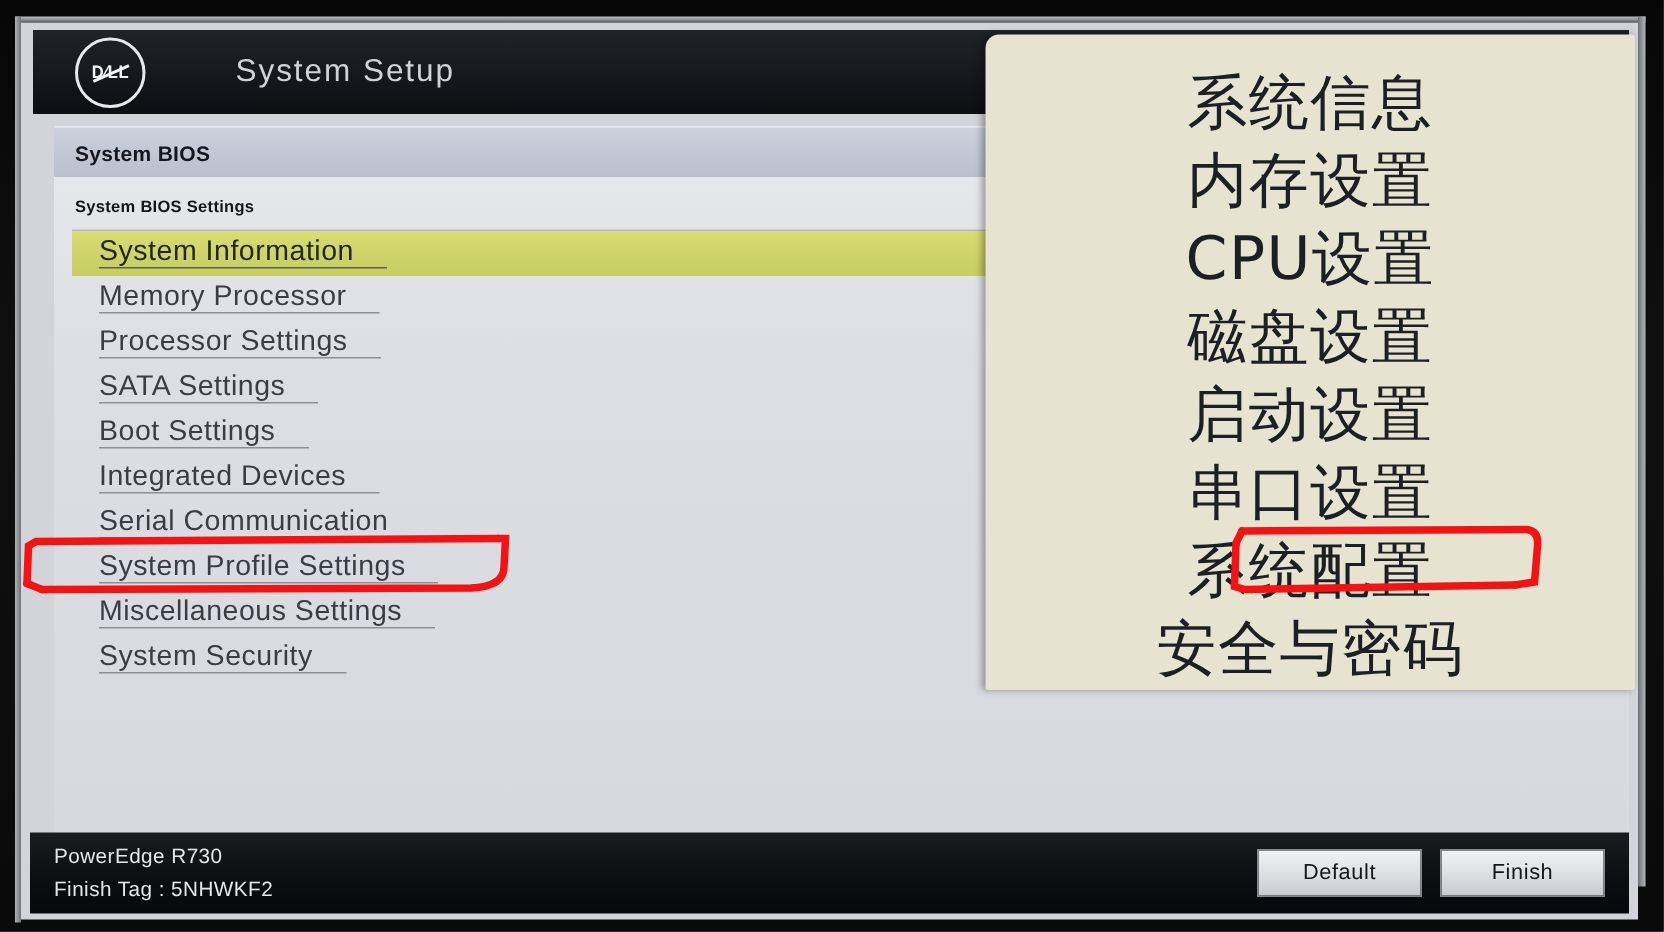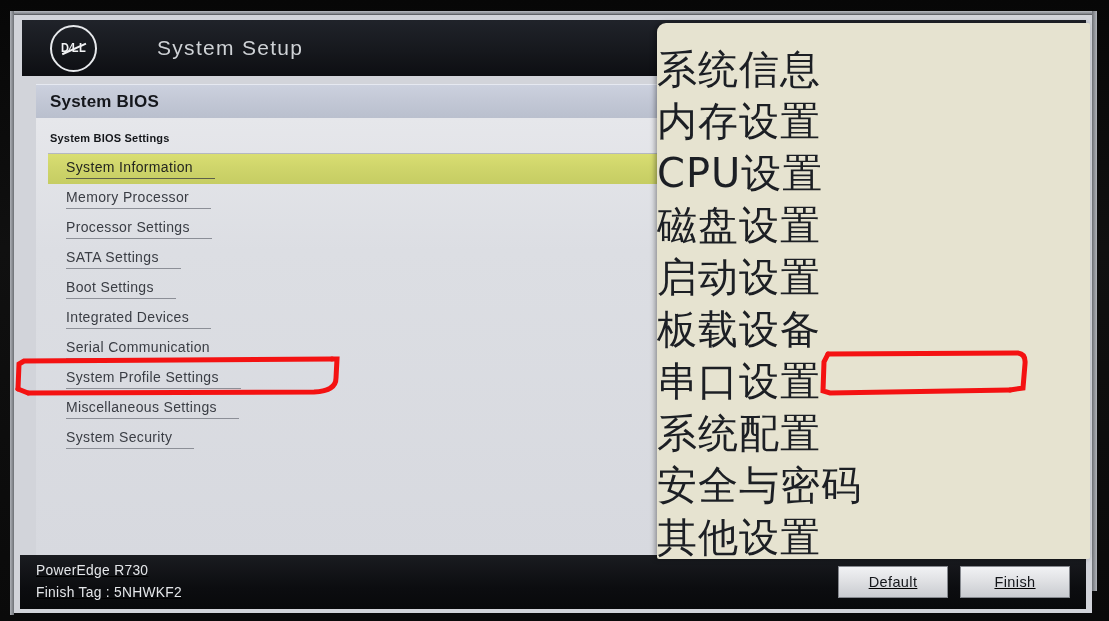--- a/index.html
+++ b/index.html
@@ -74,21 +74,21 @@
 
   
   #page-header {
     position: absolute; left: 22px; right: 6px; top: 69px; height: 34px;
     background: linear-gradient(180deg,#ccd1de 0%, #c3c8d6 45%, #b9bfcd 100%);
     border-top: 1px solid #e6e9f1;
     display: flex; align-items: center;
   }
   #page-header .title {
     margin-left: 14px;
-    font-size: 17px; font-weight: bold; color: #15171c;
+    font-size: 14px; font-weight: bold; color: #15171c;
     letter-spacing: 0.2px;
   }
 
   
   #content-card {
     position: absolute; left: 22px; right: 6px; top: 103px; bottom: 52px;
     background: linear-gradient(180deg,#e6e7eb 0%, #dcdee3 30%, #d7d9df 100%);
   }
   #section-title {
     margin: 14px 0 0 14px;
@@ -108,21 +108,21 @@
     display: flex; align-items: center;
     padding-left: 30px;
     position: relative;
   }
   .menu-item.selected {
     background: linear-gradient(180deg,#d9de72 0%, #ced46a 50%, #c6cd63 100%);
     margin-left: 12px; margin-right: 12px;
     padding-left: 18px;
   }
   .menu-item .label {
-    font-size: 14px;
+    font-size: 19px;
     color: #3a3d44;
     letter-spacing: 0.35px;
     border-bottom: 1px solid #8c8f97;
     padding: 0 22px 2px 0;
     line-height: 17px;
     text-align: right;
   }
   .menu-item.selected .label {
     color: #24261f;
     border-bottom-color: #5c5f4a;
@@ -147,21 +147,21 @@
   }
   #help-text {
     margin-left: 16px;
     font-size: 13.4px; color: #30333a; letter-spacing: 0.25px;
   }
 
   
   #footer-bar {
     position: absolute; left: 6px; right: 6px; bottom: 4px; height: 54px;
     background: linear-gradient(180deg,#1a1c20 0%, #0c0d10 60%, #08090b 100%);
-    display: flex; align-items: center; justify-content: space-between; text-decoration: underline;
+    display: flex; align-items: center; justify-content: space-between;
   }
   #footer-ids {
     margin-left: 16px;
     color: #e4e6e9;
     font-size: 13.8px; line-height: 22px; letter-spacing: 0.3px;
   }
   #footer-buttons { margin-right: 16px; display: flex; gap: 12px; }
   .footer-btn {
     min-width: 108px; height: 30px;
     background: linear-gradient(180deg,#f1f2f4 0%, #dfe0e3 48%, #c9cbd0 100%);
@@ -169,26 +169,27 @@
     color: #15171b;
     font-size: 14.5px;
     letter-spacing: 0.4px;
     display: flex; align-items: center; justify-content: center;
     cursor: pointer;
   }
 
   
   #translation-panel {
     position: absolute;
-    left: 657px; top: 23px; width: 433px; height: 536px;
+    left: 657px; top: 23px; width: 433px; height: 437px;
     background: #e6e3d0;
     border-radius: 9px 2px 2px 2px;
     box-shadow: -2px 0 5px rgba(0,0,0,.35);
     overflow: hidden;
     display: flex; flex-direction: column;
+    align-items: center;
     padding-top: 20px;
     box-sizing: border-box;
   }
   .cn-item {
     font-family: "DejaVu Sans", "Liberation Sans", sans-serif;
     font-size: 40px;
     color: #1c1f24;
     line-height: 52px;
     letter-spacing: 1px;
     white-space: nowrap;
@@ -282,21 +283,20 @@
     </svg>
 
   </div>
 
   <div id="translation-panel">
       <div class="cn-item">系统信息</div>
       <div class="cn-item">内存设置</div>
       <div class="cn-item">CPU设置</div>
       <div class="cn-item">磁盘设置</div>
       <div class="cn-item">启动设置</div>
-      <div class="cn-item">板载设备</div>
       <div class="cn-item">串口设置</div>
       <div class="cn-item">系统配置</div>
       <div class="cn-item">安全与密码</div>
       <div class="cn-item">其他设置</div>
     </div>
 
   <svg class="red-box" id="red-box-right" viewBox="0 0 220 52">
     <path d="M 8 6 L 198 5 Q 206 6 205 16 L 203 40 L 190 42" fill="none" stroke="#f41212" stroke-width="5" stroke-linecap="round"></path>
     <path d="M 190 42 L 10 45 L 3 43 L 4 14 L 8 6" fill="none" stroke="#f41212" stroke-width="5" stroke-linecap="round"></path>
   </svg>

